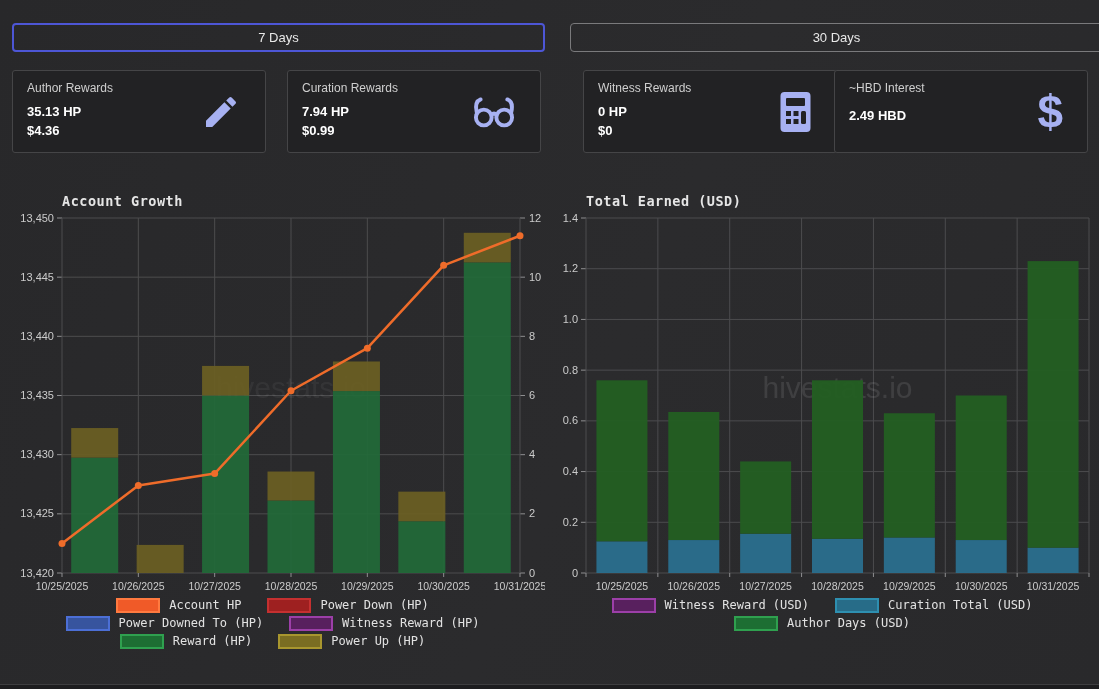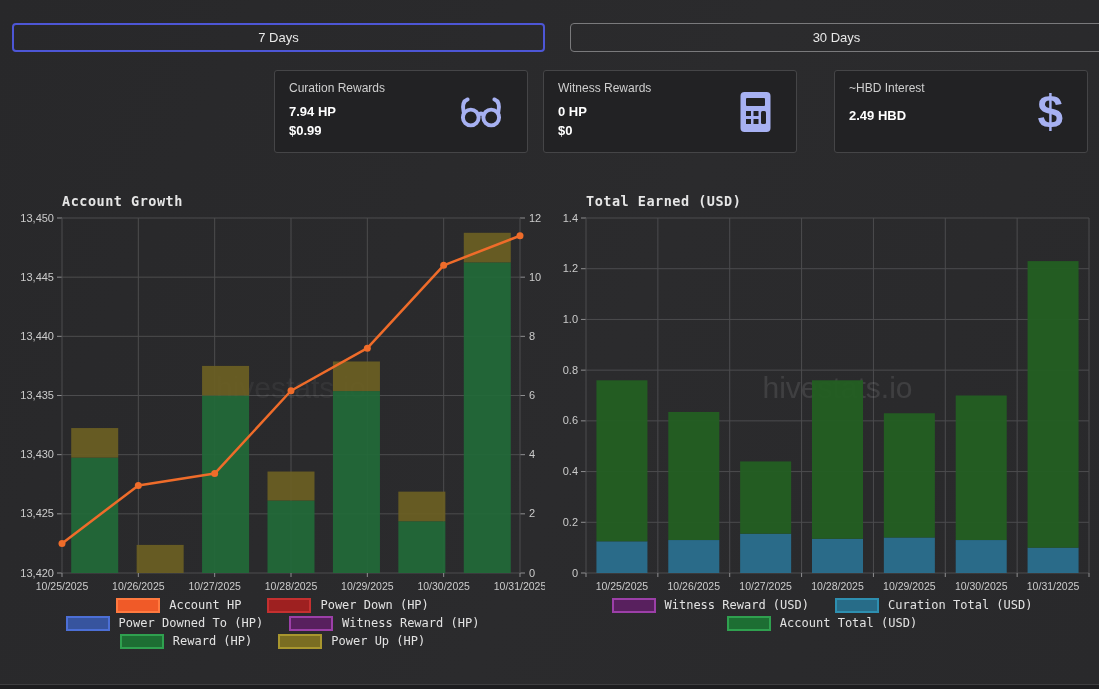--- a/index.html
+++ b/index.html
@@ -9,21 +9,21 @@
   
   .range-btn{position:absolute;top:23px;height:29px;box-sizing:border-box;
              border:1px solid #7a7a7c;border-radius:4px;color:#e8e8e8;font-size:13px;
              display:flex;align-items:center;justify-content:center;cursor:pointer;background:transparent;}
   .range-btn.active{border-width:2px;}
   #btn-7{left:12px;width:533px;}
   #btn-30{left:570px;width:533px;}
   
   .card{position:absolute;top:70px;height:83px;width:254px;background:#222224;
         border:1px solid #454547;border-radius:3px;box-sizing:border-box;padding:10px 14px;}
-  #card-0{left:12px;} #card-1{left:274px;} #card-2{left:543px;} #card-3{left:834px;}
+  #card-0{left:12px;} #card-1{left:287px;} #card-2{left:583px;} #card-3{left:834px;}
   .card-title{font-size:12px;color:#cfcfcf;margin-bottom:7px;}
   .card-line{font-size:13px;font-weight:bold;color:#ffffff;line-height:19px;}
   .card-line.single{margin-top:11px;}
   .card-icon{position:absolute;right:24px;top:50%;transform:translateY(-50%);line-height:0;}
   #card-3 .card-icon{font-size:46px;font-weight:bold;line-height:1;font-family:"Liberation Sans",sans-serif;}
   
   .chart{position:absolute;top:190px;}
   #chart-left{left:0;width:545px;height:410px;}
   #chart-right{left:545px;width:554px;height:410px;}
   .chart-title{position:absolute;top:3px;text-align:left;font-family:"DejaVu Sans Mono",monospace;
@@ -45,20 +45,30 @@
 
 <div class="stage">
 
   <div class="range-btn active" id="btn-7" style="border-color: rgb(77, 86, 214);">
     <span>7 Days</span>
   </div>
   <div class="range-btn" id="btn-30">
     <span>30 Days</span>
   </div>
 
+  <div class="card" id="card-0">
+    <div class="card-title">Author Rewards</div>
+    <div class="card-line">35.13 HP</div>
+    <div class="card-line">$4.36</div>
+    <span class="card-icon" style="color: rgb(167, 177, 242);">
+      <svg width="40" height="40" viewBox="0 0 24 24" fill="currentColor">
+        <path d="M3 17.25V21h3.75L17.81 9.94l-3.75-3.75L3 17.25zM20.71 7.04c.39-.39.39-1.02 0-1.41l-2.34-2.34a.9959.9959 0 0 0-1.41 0l-1.83 1.83 3.75 3.75 1.83-1.83z"></path>
+      </svg>
+    </span>
+  </div>
 
   <div class="card" id="card-1">
     <div class="card-title">Curation Rewards</div>
     <div class="card-line">7.94 HP</div>
     <div class="card-line">$0.99</div>
     <span class="card-icon" style="color: rgb(167, 177, 242);">
       <svg width="44" height="34" viewBox="0 0 56 42" fill="none" stroke="currentColor" stroke-width="5" stroke-linecap="round">
         <circle cx="15" cy="28" r="10"></circle>
         <circle cx="41" cy="28" r="10"></circle>
         <path d="M25 25 q3 -4 6 0"></path>
@@ -281,19 +291,19 @@
           <span>Witness Reward (USD)</span>
         </span>
         <span class="legend-item">
           <span class="swatch" style="background: rgb(39, 108, 136); border-color: rgb(46, 143, 176);"></span>
           <span>Curation Total (USD)</span>
         </span>
       </div>
       <div class="legend-row">
         <span class="legend-item">
           <span class="swatch" style="background: rgb(29, 110, 51); border-color: rgb(47, 160, 79);"></span>
-          <span>Account Total (USD)</span>
+          <span>Author Days (USD)</span>
         </span>
       </div>
     </div>
 
   <div class="bottom-strip"></div>
 </div>
 
 </body></html>

